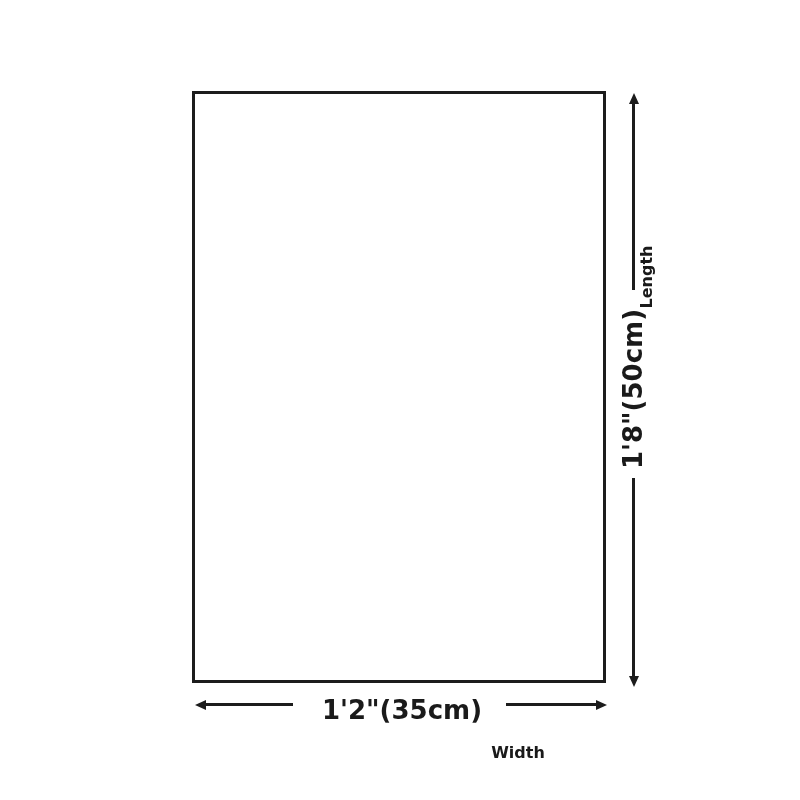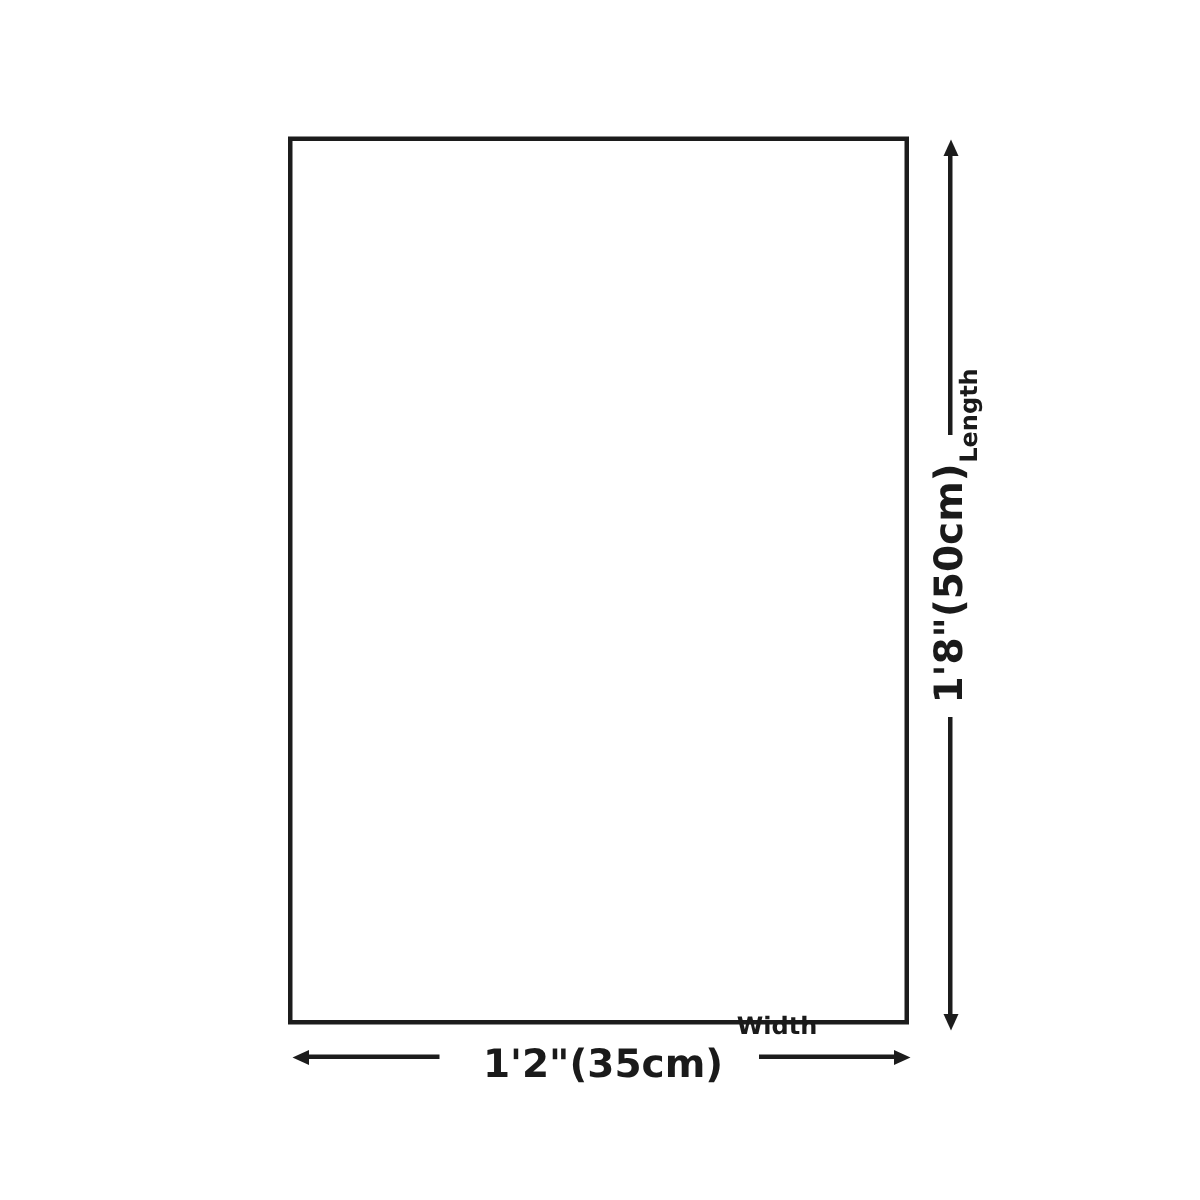--- a/index.html
+++ b/index.html
@@ -81,21 +81,21 @@
   #len-head-top    { left: 629px; top: 93px; }
   #len-line-bot    { left: 632px; top: 478px; height: 199px; }
   #len-head-bot    { left: 629px; top: 676px; }
   #wid-line-left   { left: 205px; top: 703px; width: 88px; }
   #wid-head-left   { left: 195px; top: 700px; }
   #wid-line-right  { left: 506px; top: 703px; width: 91px; }
   #wid-head-right  { left: 596px; top: 700px; }
   #len-value       { left: 633px; top: 389px; }
   #len-label       { left: 646px; top: 277px; }
   #wid-value       { left: 402px; top: 710px; }
-  #wid-label       { left: 518px; top: 684px; }
+  #wid-label       { left: 518px; top: 752px; }
 </style>
 </head>
 <body>
 
 <div class="diagram">
 
   <div class="outline-rect"></div>
 
   <div>
     <div class="arrowhead up" id="len-head-top"></div>

